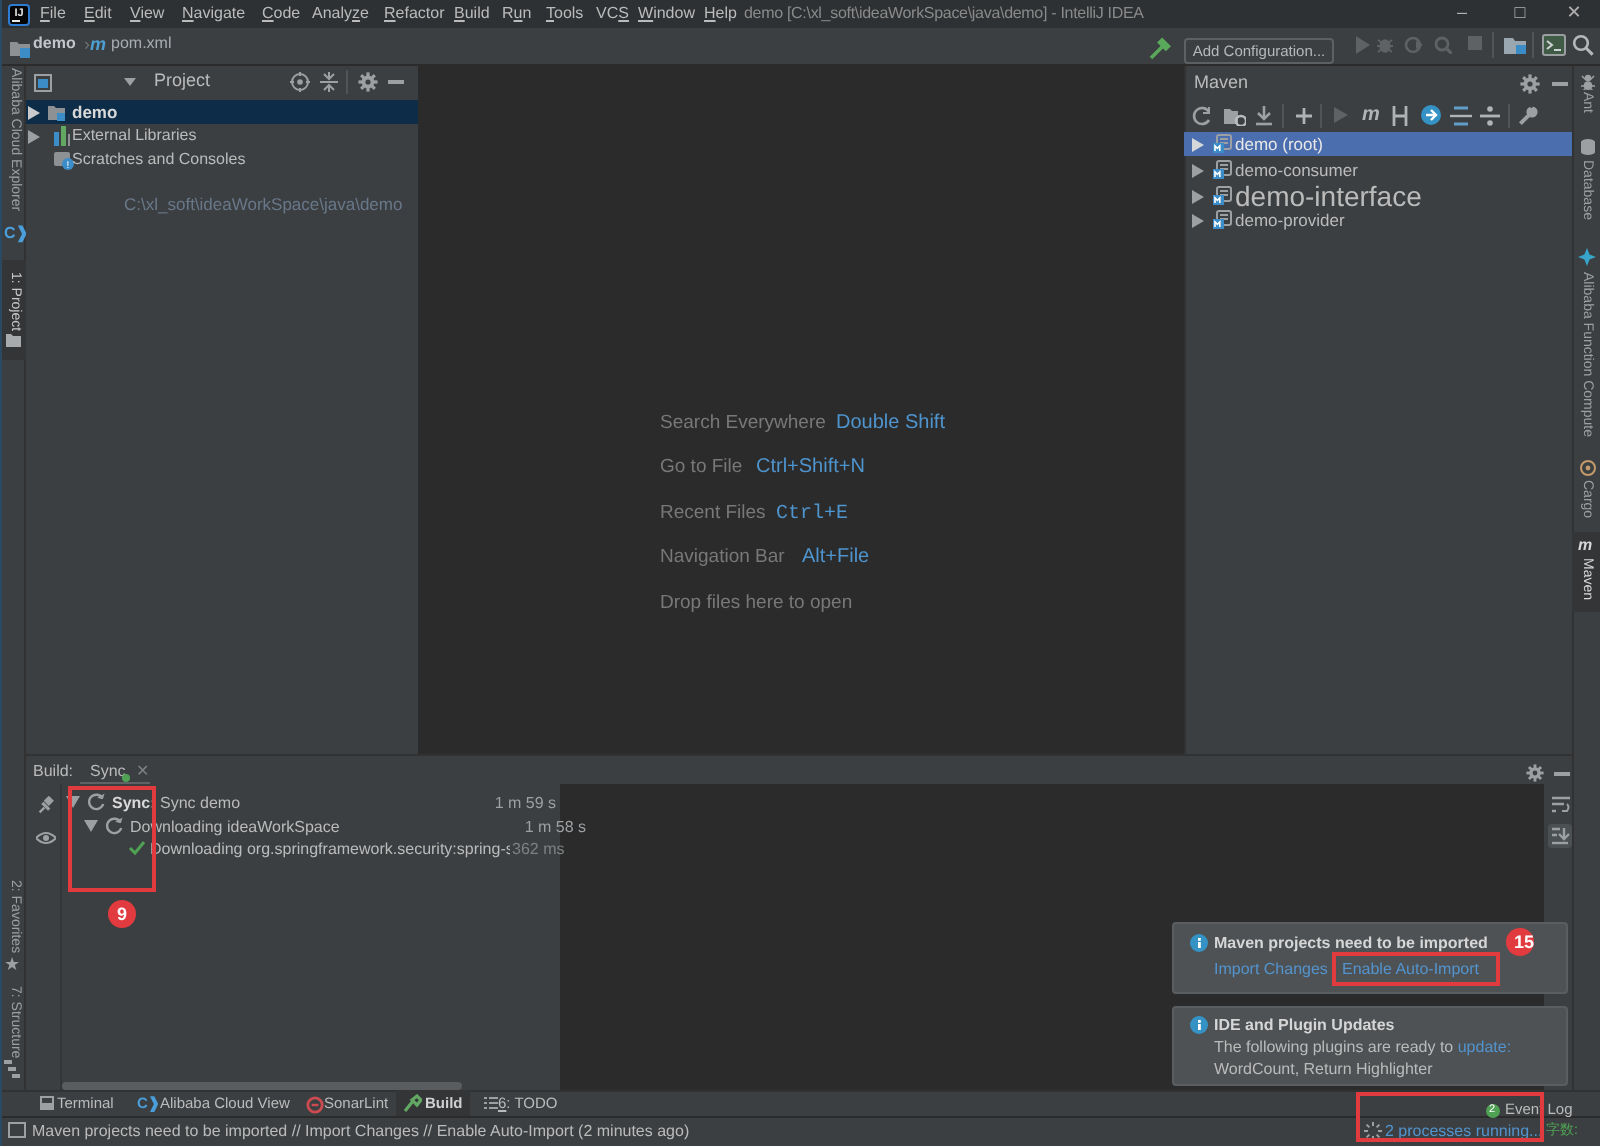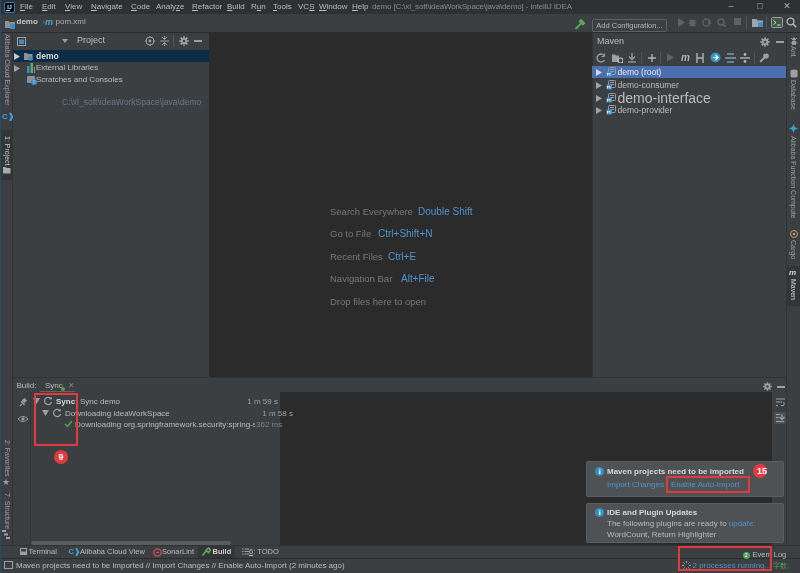--- a/index.html
+++ b/index.html
@@ -287,21 +287,21 @@
     </svg>
   </div>
 <div class="abs trow" style="left:36px; top:74px;">Scratches and Consoles</div>
 
 <div class="abs" id="editor"></div>
 <div class="hint" style="left:330px; top:206px;">Search Everywhere</div>
 <div class="hint" style="left:418px; top:206px;"><b>Double Shift</b></div>
 <div class="hint" style="left:330px; top:228px;">Go to File</div>
 <div class="hint" style="left:378px; top:228px;"><b>Ctrl+Shift+N</b></div>
 <div class="hint" style="left:330px; top:251px;">Recent Files</div>
-<div class="hint" style="left:388px; top:251px;"><b>Ctrl+E</b></div>
+<div class="hint" style="left:388px; top:251px;font-family:Liberation Mono, monospace;"><b>Ctrl+E</b></div>
 <div class="hint" style="left:330px; top:273px;">Navigation Bar</div>
 <div class="hint" style="left:401px; top:273px;"><b>Alt+File</b></div>
 <div class="hint" style="left:330px; top:296px;">Drop files here to open</div>
 
 <div class="abs" id="maven"></div>
 <div class="abs" style="left:597px; top:36px; font-size:9px; color:#bbbbbb;">Maven</div>
 <div class="abs" style="left:760px; top:37px;">
     <svg width="10" height="10">
       <g fill="#9da0a3">
         <circle cx="5" cy="5" r="3.2"></circle>

